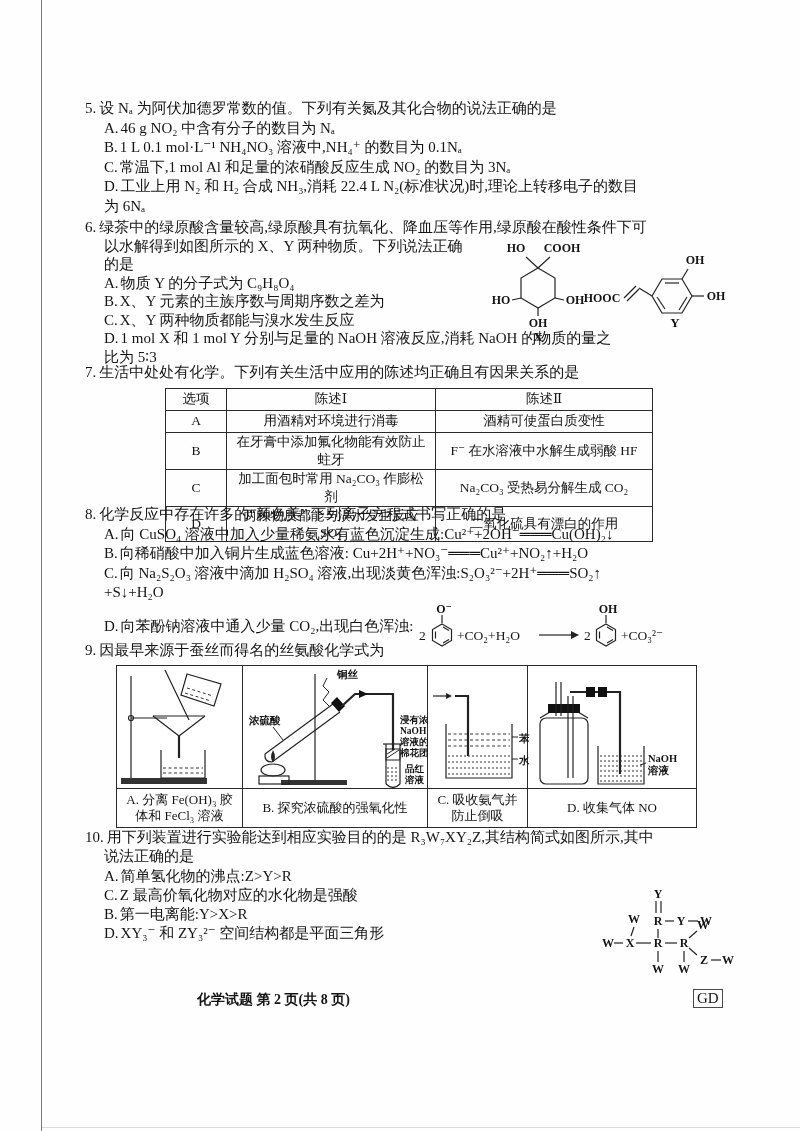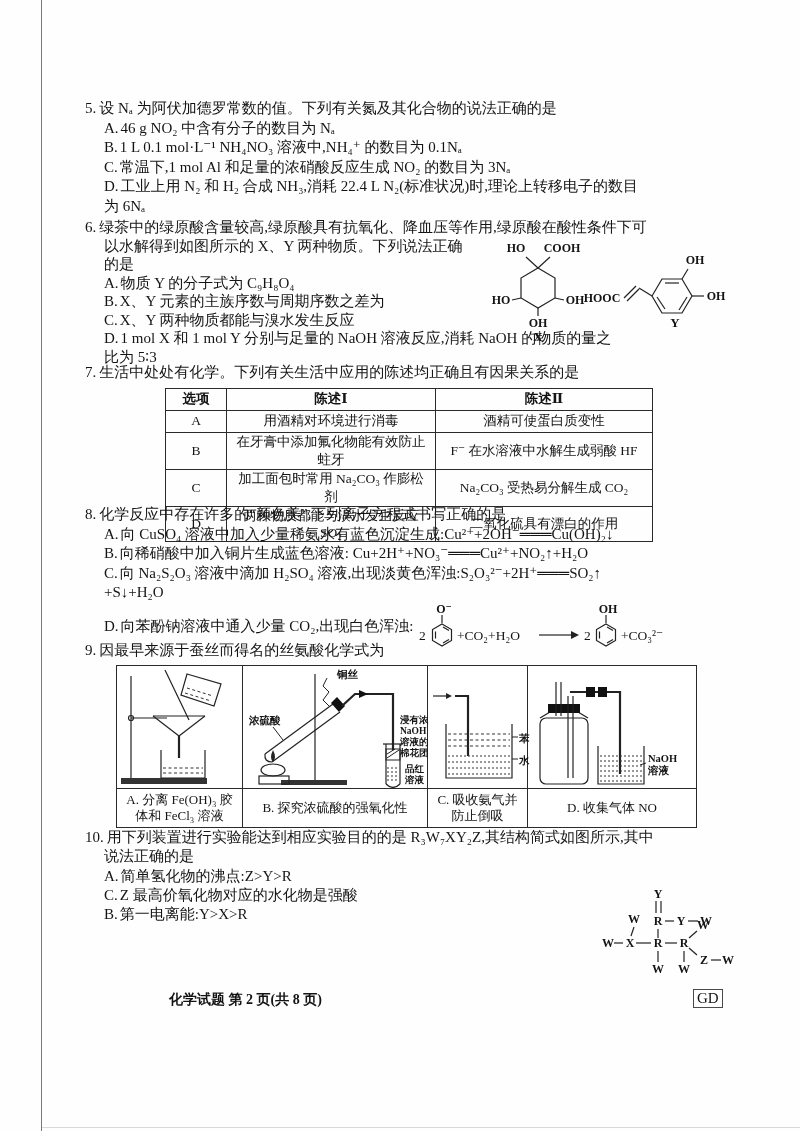--- a/index.html
+++ b/index.html
@@ -13,21 +13,21 @@
   .ln { white-space:nowrap; line-height:19.5px; height:19.5px; }
   #q6 .ln { line-height:18.5px; height:18.5px; }
   #q10 .ln { line-height:19.3px; height:19.3px; }
   .opt,.cont { padding-left:19px; }
   .qn { margin-right:3px; }
   .ol { margin-right:2px; }
 
   .tbl { border-collapse:collapse; margin:5px 0 0 80px; }
   .tbl th,.tbl td { border:1.4px solid #2a2a2a; font-size:13.5px; text-align:center;
                     padding:0 6px; height:21px; font-weight:normal; }
-  .tbl th { font-weight:bold; }
+  .tbl th { font-weight:normal; }
   .c1 { width:48px; } .c2 { width:196px; } .c3 { width:204px; }
 
   .fig { display:flex; margin:4px 0 0 31px; border:1.5px solid #2a2a2a; width:fit-content; background:#fff; }
   .panel { border-right:1.5px solid #2a2a2a; }
   .panel:last-child { border-right:none; }
   .panel .draw { height:122px; display:block; }
   .panel .cap { border-top:1.5px solid #2a2a2a; height:38px; display:flex; flex-direction:column;
                 justify-content:center; align-items:center; font-size:13px; line-height:16px; white-space:nowrap; }
 
   .dline { display:flex; align-items:center; height:48px; white-space:nowrap; padding-left:19px; }
@@ -45,21 +45,21 @@
   .dash { stroke:#333; stroke-width:1; fill:none; stroke-dasharray:3,2.5; }
   .dash2 { stroke:#333; stroke-width:1; fill:none; stroke-dasharray:2,2; }
   .fl { font-size:12px; font-weight:bold; text-anchor:middle; }
   .cap2 { font-size:13px; font-weight:bold; text-anchor:middle; }
   .lab { font-size:10.5px; font-weight:bold; }
   .lab9 { font-size:9.5px; font-weight:bold; }
   .atm { font-size:12px; font-weight:bold; text-anchor:middle; }
   .rtx { font-size:13.5px; }
 
   .footer { position:absolute; top:991px; left:85px; width:660px; font-size:14px; font-weight:bold; }
-  .ft { margin-left:84px; }
+  .ft { margin-left:112px; }
   .gd { position:absolute; left:608px; top:-2px; border:1.2px solid #4a4a4a; padding:0 3px;
         font-size:15px; font-weight:normal; }
 </style>
 </head>
 <body>
 
 <div class="page">
   <div class="margin-line"></div>
   <div class="bottom-line"></div>
 
@@ -302,20 +302,21 @@
       </div>
     </div>
   </section>
 
   <section class="q" id="q10" style="top:828px">
     <div class="ln"><span class="qn">10.</span><span>用下列装置进行实验能达到相应实验目的的是 R₃W₇XY₂Z,其结构简式如图所示,其中</span></div>
     <div class="ln cont">说法正确的是</div>
     <div class="ln opt"><span class="ol">A.</span><span>简单氢化物的沸点:Z&gt;Y&gt;R</span></div>
     <div class="ln opt"><span class="ol">C.</span><span>Z 最高价氧化物对应的水化物是强酸</span></div>
     <div class="ln opt"><span class="ol">B.</span><span>第一电离能:Y&gt;X&gt;R</span></div>
+    <div class="ln opt"><span class="ol">D.</span><span>XY₃⁻ 和 ZY₃²⁻ 空间结构都是平面三角形</span></div>
 
     <svg class="struct" width="148" height="96" viewBox="0 0 148 96">
       <text class="atm" x="58" y="12">Y</text>
       <line class="bond" x1="56" y1="15" x2="56" y2="27"></line>
       <line class="bond" x1="61" y1="15" x2="61" y2="27"></line>
       <text class="atm" x="58" y="39">R</text>
       <line class="bond" x1="65" y1="35" x2="74" y2="35"></line>
       <text class="atm" x="81" y="39">Y</text>
       <line class="bond" x1="88" y1="35" x2="98" y2="35"></line>
       <text class="atm" x="106" y="39">W</text>

